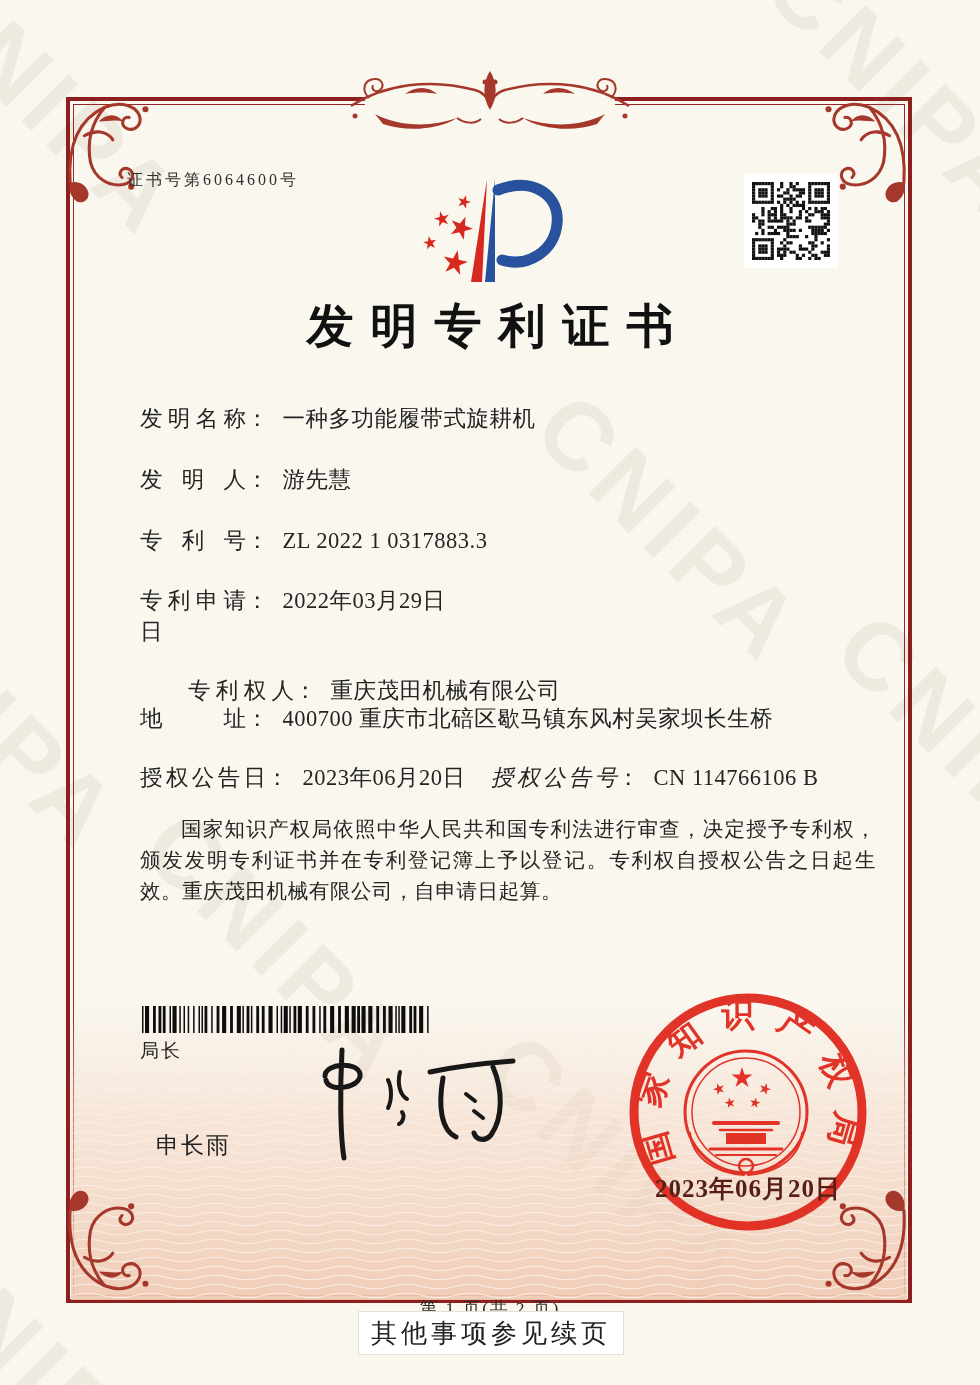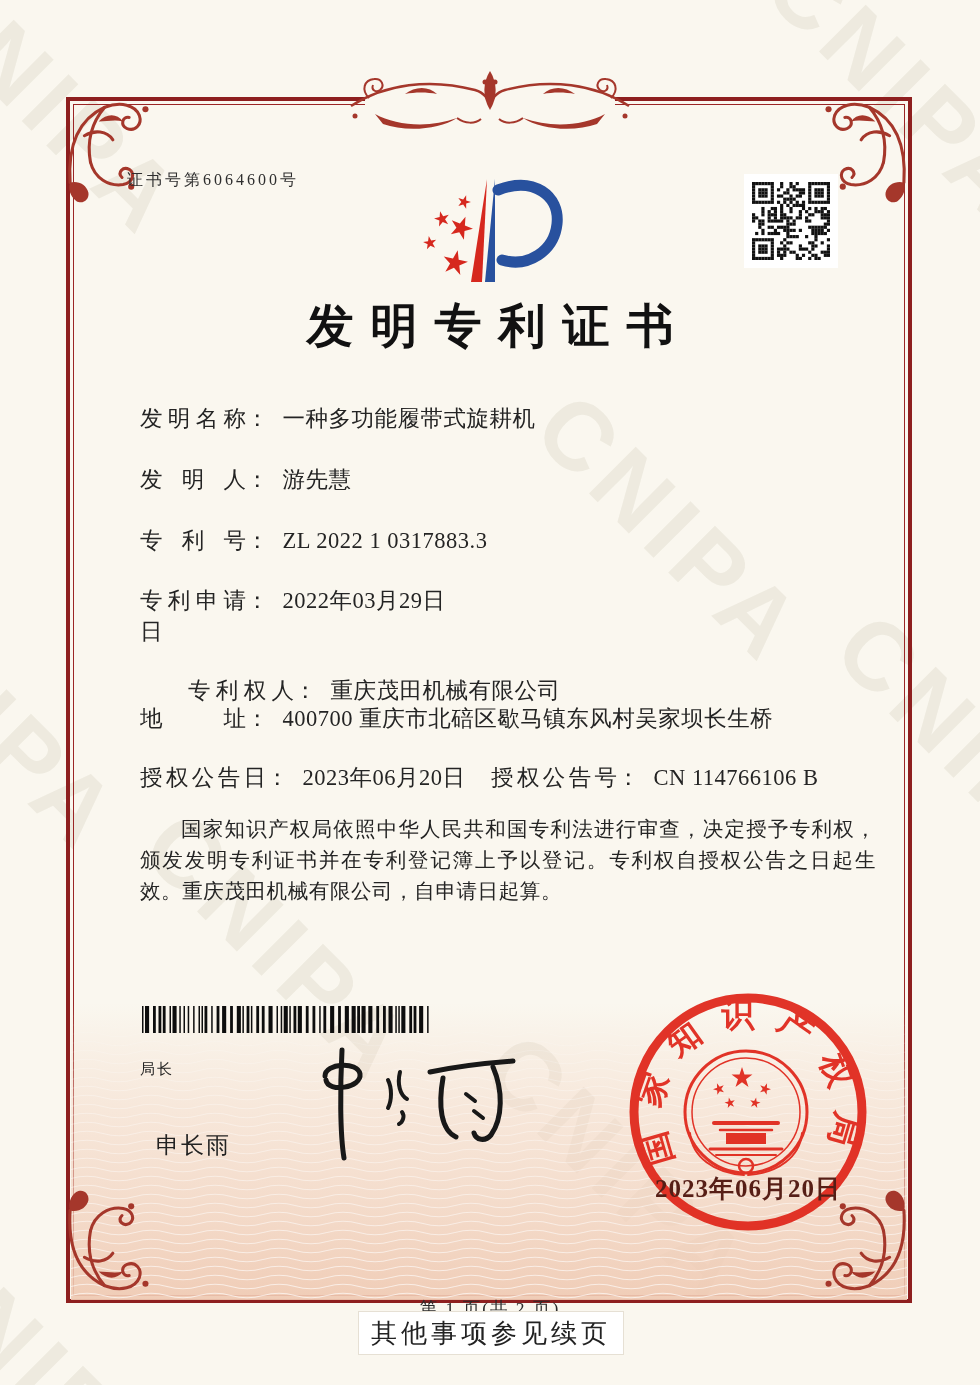--- a/index.html
+++ b/index.html
@@ -49,23 +49,23 @@
   .fvalue{ letter-spacing:0.5px; }
   .grant2{ position:absolute; left:351px; top:0; white-space:nowrap; }
   .paras{ position:absolute; left:140px; width:736px; top:814px; z-index:4; }
   .paras p{
     margin:0 0 9px 0; font-size:20.5px; line-height:31px;
     text-indent:2em; text-align:justify; letter-spacing:0.6px; color:#242424;
   }
   .waves{ position:absolute; left:71px; top:1003px; z-index:3; }
   .barcode{ position:absolute; left:140px; top:1006px; z-index:4; }
   .director-title{
-    position:absolute; left:140px; top:1060px; z-index:4;
+    position:absolute; left:140px; top:1038px; z-index:4;
     font-family:Liberation Mono, monospace;
-    font-size:15px; letter-spacing:2px; color:#222;
+    font-size:19px; letter-spacing:2px; color:#222;
   }
   .director-name{
     position:absolute; left:156px; top:1130px; z-index:4;
     font-family:"Liberation Sans","DejaVu Sans",sans-serif;
     font-size:23px; letter-spacing:2px; color:#222;
   }
   .sig{ position:absolute; left:280px; top:1038px; z-index:5; }
   .seal{ position:absolute; left:618px; top:985px; z-index:6; opacity:0.94; }
   .seal text{ font-family:"Liberation Serif","DejaVu Serif",serif; }
   .page-info{
@@ -531,21 +531,21 @@
     <span class="flabel">专利权人</span><span class="fcolon">：</span><span class="fvalue">重庆茂田机械有限公司</span>
   </div>
   <div class="frow" style="top:703px;">
     <span class="flabel">地址</span><span class="fcolon">：</span><span class="fvalue">400700 重庆市北碚区歇马镇东风村吴家坝长生桥</span>
   </div>
   <div class="frow" style="top:762px;">
     <span>
       <span class="flabel" style="width:126px;">授权公告日</span><span class="fcolon">：</span><span class="fvalue">2023年06月20日</span>
     </span>
     <span class="grant2">
-      <span class="flabel" style="width:126px;">授权公告号</span><span class="fcolon">：</span><span class="fvalue">CN 114766106 B</span>
+      <span class="flabel" style="width:126px;font-style:italic;">授权公告号</span><span class="fcolon">：</span><span class="fvalue">CN 114766106 B</span>
     </span>
   </div>
 
   <div class="paras">
     <p>国家知识产权局依照中华人民共和国专利法进行审查，决定授予专利权，颁发发明专利证书并在专利登记簿上予以登记。专利权自授权公告之日起生效。重庆茂田机械有限公司，自申请日起算。</p>
   </div>
 
   <svg class="barcode" id="barcode" width="296" height="27">
       <rect x="2.0" y="0" width="1.5" height="27" fill="#0d0d0d"></rect>
       <rect x="5.0" y="0" width="4.1" height="27" fill="#0d0d0d"></rect>

